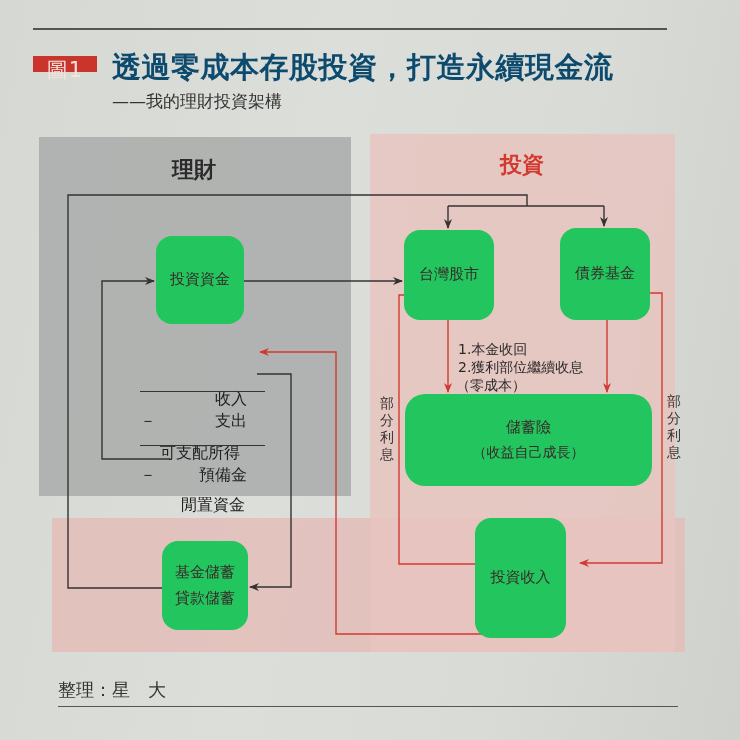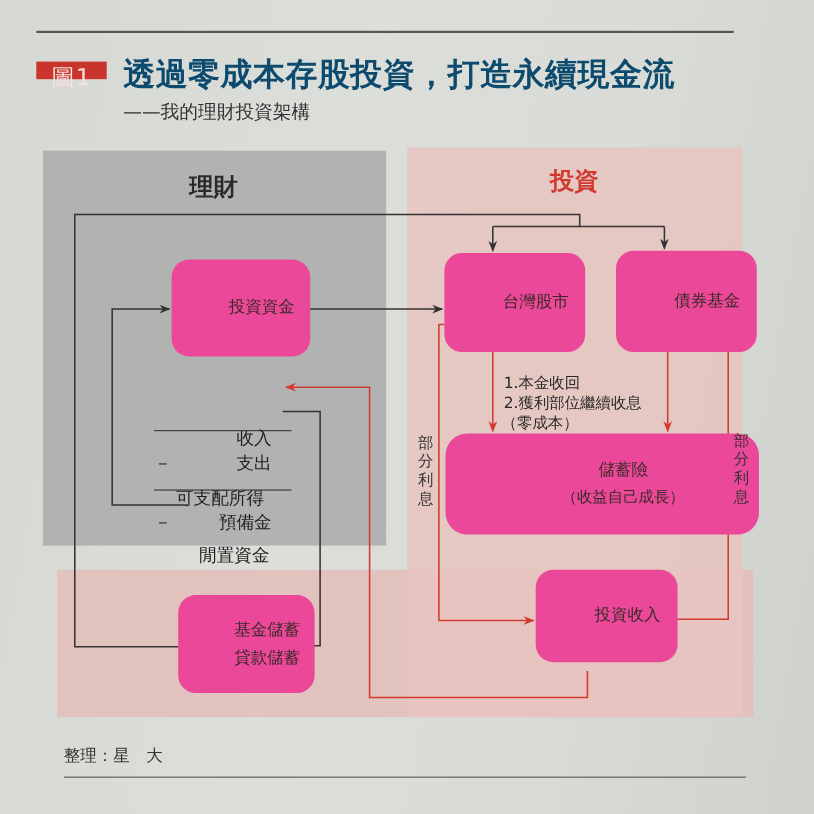--- a/index.html
+++ b/index.html
@@ -21,28 +21,28 @@
     color:#0c4a6e; letter-spacing:0.5px; white-space:nowrap;
   }
   .subtitle {
     position:absolute; left:112px; top:90px; font-size:17px; color:#333; white-space:nowrap;
   }
   .region-gray { position:absolute; left:39px; top:137px; width:312px; height:359px; background:#a9abaa; opacity:0.85; }
   .region-pink-right { position:absolute; left:370px; top:134px; width:305px; height:518px; background:#e7c4bf; opacity:0.85; }
   .region-pink-bottom { position:absolute; left:52px; top:518px; width:633px; height:134px; background:#e3bcb7; opacity:0.8; }
   .section-label { position:absolute; font-size:22px; font-weight:bold; }
   .box {
-    position:absolute; background:#ec4899; border-radius:16px;
+    position:absolute; background:#22c55e; border-radius:16px;
     display:flex; flex-direction:column; align-items:center; justify-content:center;
-    font-size:15px; color:#3a2a28; text-align:center; line-height:1.7;padding-left:38px;
+    font-size:15px; color:#3a2a28; text-align:center; line-height:1.7;
   }
   .ledger { position:absolute; font-size:16px; font-weight:normal; color:#1e1e1e; white-space:nowrap;margin-top:45px; }
   .vtext { position:absolute; font-size:14px; width:16px; line-height:17px; color:#333; text-align:right; }
   .note { position:absolute; font-size:14px; color:#2a2a2a; white-space:nowrap; line-height:19px; }
-  .credit { position:absolute; left:58px; top:678px; font-size:15px; color:#333; }
+  .credit { position:absolute; left:58px; top:678px; font-size:18px; color:#333; }
   svg.lines { position:absolute; left:0; top:0; }
 </style>
 </head>
 <body>
 
 <div class="rule" style="left:33px; top:28px; width:634px;"></div>
 <div class="rule" style="left:58px; top:706px; width:620px; height:1px;"></div>
 
 <div class="fig-badge">圖1</div>
 <div class="title">透過零成本存股投資，打造永續現金流</div>
@@ -95,21 +95,21 @@
 <div class="box" style="left:404px; top:230px; width:90px; height:90px;">
   <span>台灣股市</span>
 </div>
 <div class="box" style="left:560px; top:228px; width:90px; height:92px;">
   <span>債券基金</span>
 </div>
 <div class="box" style="left:405px; top:394px; width:247px; height:92px; border-radius:20px;">
   <span>儲蓄險</span>
   <span style="font-size:14px;">（收益自己成長）</span>
 </div>
-<div class="box" style="left:487px; top:518px; width:91px; height:84px;">
+<div class="box" style="left:475px; top:518px; width:91px; height:120px;">
   <span>投資收入</span>
 </div>
 <div class="box" style="left:162px; top:541px; width:86px; height:89px;">
   <span>基金儲蓄</span>
   <span>貸款儲蓄</span>
 </div>
 
 <div class="ledger" style="left:215px; top:344px;">收入</div>
 <div class="ledger" style="left:140px; top:366px;">－</div>
 <div class="ledger" style="left:215px; top:366px;">支出</div>

